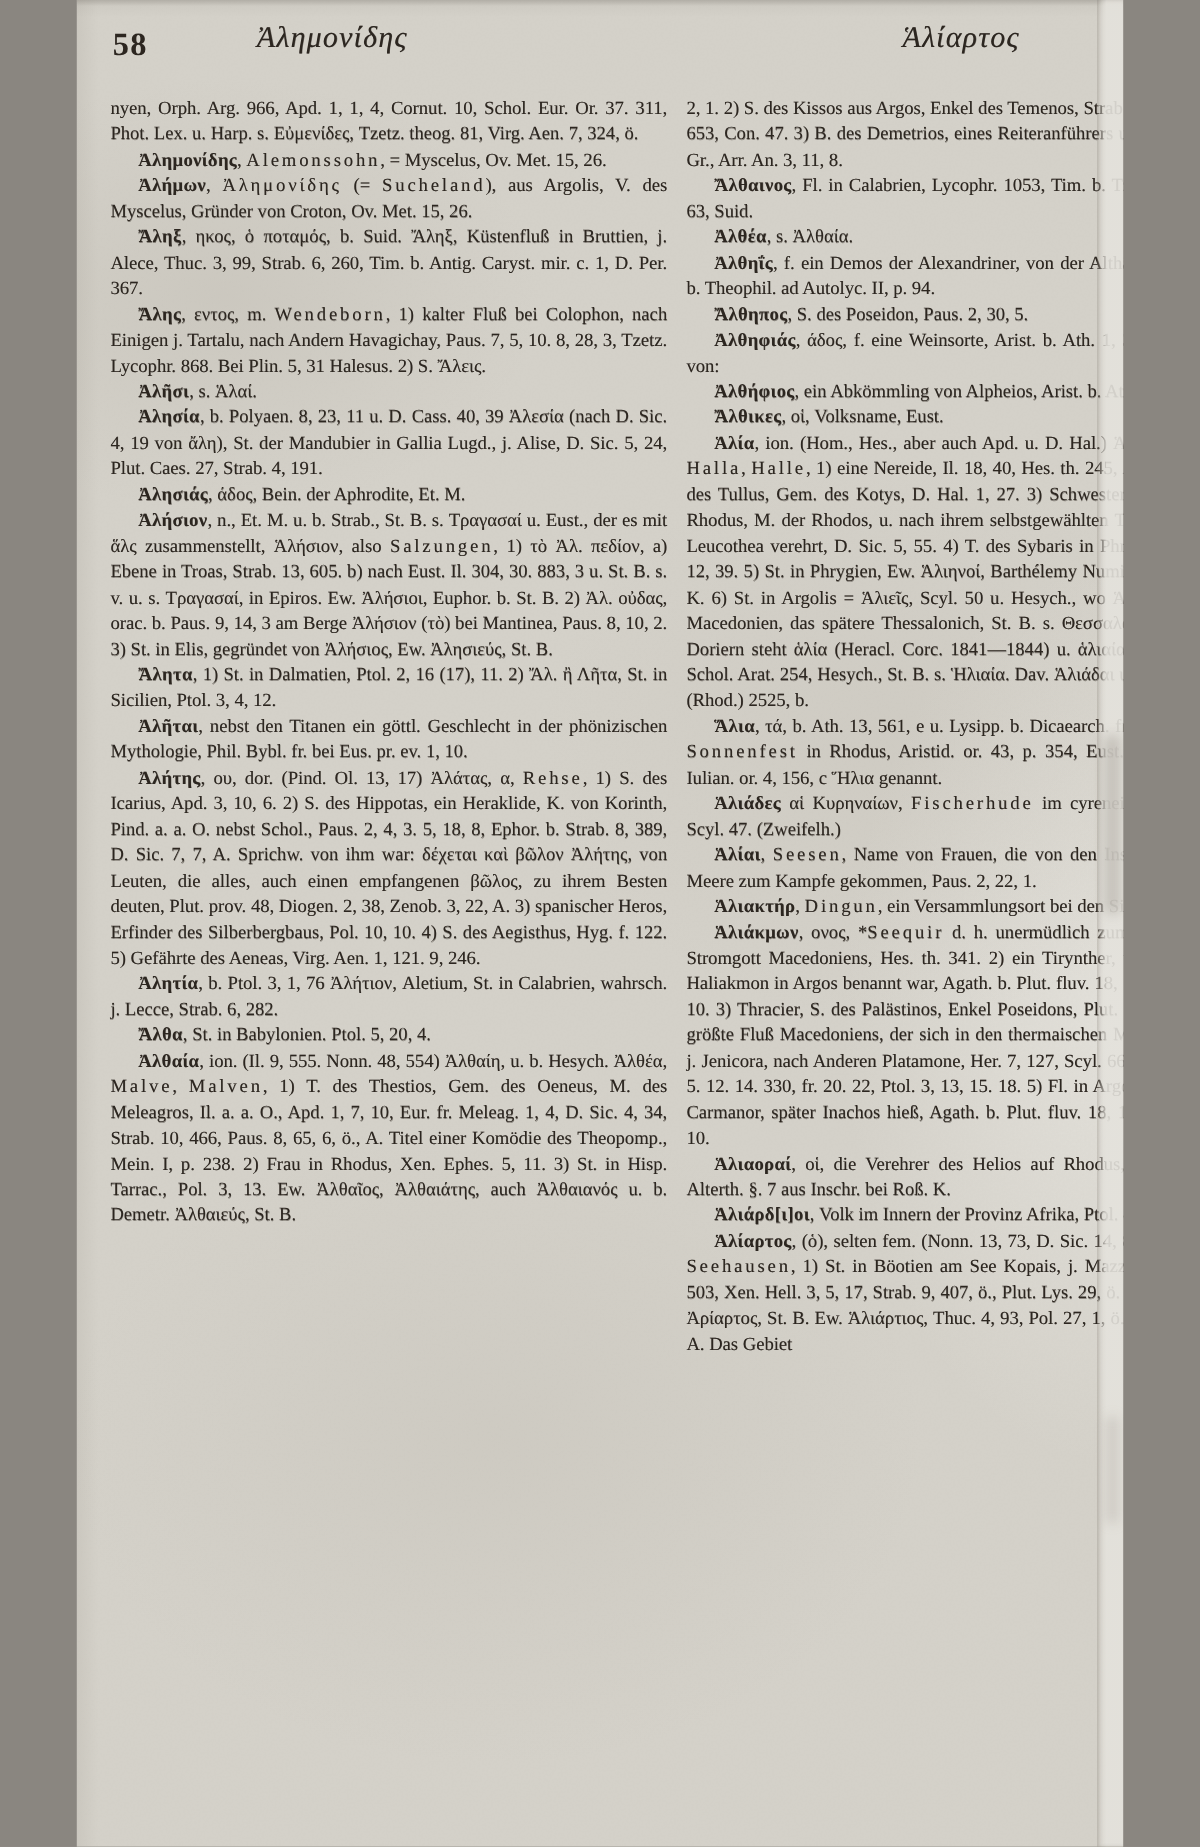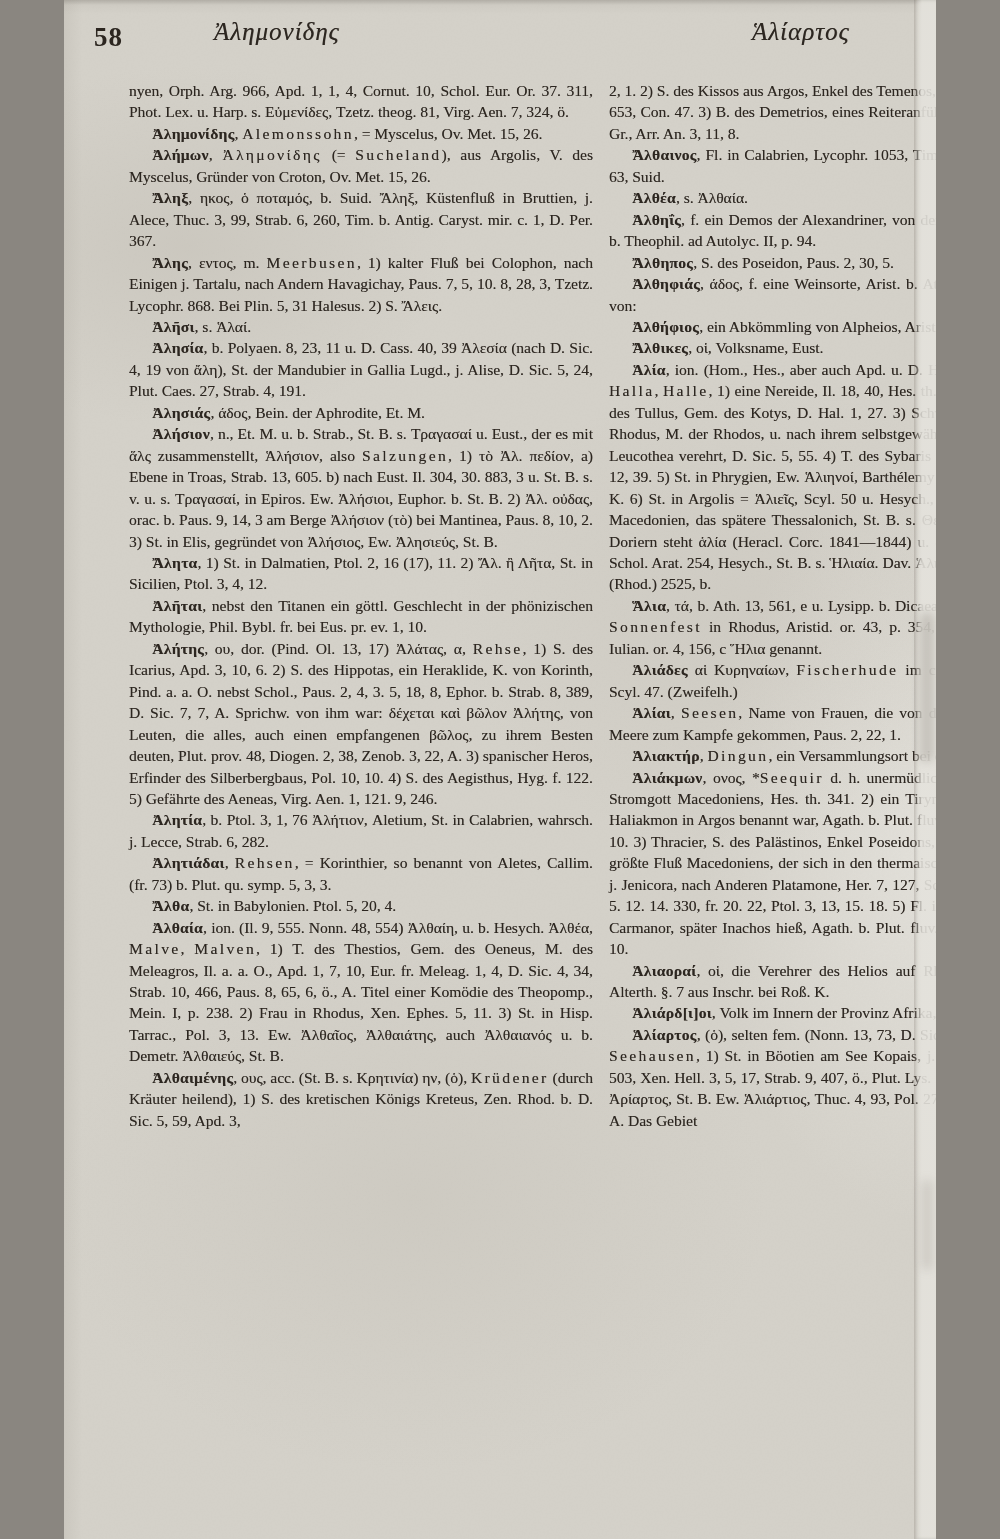--- a/index.html
+++ b/index.html
@@ -46,21 +46,20 @@
     text-shadow: 0.3px 0.3px 0.4px rgba(44,38,32,0.55);
   }
   .head-left  { left: 150px; }
   .head-right { left: 688px; }
   .columns { position: absolute; top: 80px; left: 0; width: 100%; }
   .col {
     position: absolute; top: 0;
     font-size: 15.5px; line-height: 21.45px;
     text-align: justify;
     text-shadow: 0.25px 0.25px 0.35px rgba(44,38,32,0.45);
-    margin-left: 37px;
   }
   .col-left  { left: 28px;  width: 464px; }
   .col-right { left: 508px; width: 476px; }
   p.entry { margin: 0; text-indent: 1.5em; }
   p.entry.cont { text-indent: 0; }
   .lemma { font-weight: bold; letter-spacing: 0.3px; }
   .spaced { letter-spacing: 2.4px; }
 </style>
 </head>
 <body>
@@ -80,33 +79,31 @@
     <span class="head-word head-left">Ἀλημονίδης</span>
     <span class="head-word head-right">Ἁλίαρτος</span>
   </div>
 
   <div class="columns">
     <div class="col col-left">
         <p class="entry cont">nyen, Orph. Arg. 966, Apd. 1, 1, 4, Cornut. 10, Schol. Eur. Or. 37. 311, Phot. Lex. u. Harp. s. Εὐμενίδες, Tzetz. theog. 81, Virg. Aen. 7, 324, ö.</p>
         <p class="entry"><b class="lemma">Ἀλημονίδης</b>, <span class="spaced">Alemonssohn</span>, = Myscelus, Ov. Met. 15, 26.</p>
         <p class="entry"><b class="lemma">Ἀλήμων</b>, <span class="spaced">Ἀλημονίδης</span> (= <span class="spaced">Sucheland</span>), aus Argolis, V. des Myscelus, Gründer von Croton, Ov. Met. 15, 26.</p>
         <p class="entry"><b class="lemma">Ἄληξ</b>, ηκος, ὁ ποταμός, b. Suid. Ἄληξ, Küstenfluß in Bruttien, j. Alece, Thuc. 3, 99, Strab. 6, 260, Tim. b. Antig. Caryst. mir. c. 1, D. Per. 367.</p>
-        <p class="entry"><b class="lemma">Ἄλης</b>, εντος, m. <span class="spaced">Meerbusen</span>, 1) kalter Fluß bei Colophon, nach Einigen j. Tartalu, nach Andern Havagichay, Paus. 7, 5, 10. 8, 28, 3, Tzetz. Lycophr. 868. Bei Plin. 5, 31 Halesus. 2) S. Ἄλεις.</p>
+        <p class="entry"><b class="lemma">Ἄλης</b>, εντος, m. <span class="spaced">Wendeborn</span>, 1) kalter Fluß bei Colophon, nach Einigen j. Tartalu, nach Andern Havagichay, Paus. 7, 5, 10. 8, 28, 3, Tzetz. Lycophr. 868. Bei Plin. 5, 31 Halesus. 2) S. Ἄλεις.</p>
         <p class="entry"><b class="lemma">Ἀλῆσι</b>, s. Ἁλαί.</p>
         <p class="entry"><b class="lemma">Ἀλησία</b>, b. Polyaen. 8, 23, 11 u. D. Cass. 40, 39 Ἀλεσία (nach D. Sic. 4, 19 von ἄλη), St. der Mandubier in Gallia Lugd., j. Alise, D. Sic. 5, 24, Plut. Caes. 27, Strab. 4, 191.</p>
         <p class="entry"><b class="lemma">Ἀλησιάς</b>, άδος, Bein. der Aphrodite, Et. M.</p>
         <p class="entry"><b class="lemma">Ἀλήσιον</b>, n., Et. M. u. b. Strab., St. B. s. Τραγασαί u. Eust., der es mit ἅλς zusammenstellt, Ἁλήσιον, also <span class="spaced">Salzungen</span>, 1) τὸ Ἀλ. πεδίον, a) Ebene in Troas, Strab. 13, 605. b) nach Eust. Il. 304, 30. 883, 3 u. St. B. s. v. u. s. Τραγασαί, in Epiros. Ew. Ἀλήσιοι, Euphor. b. St. B. 2) Ἀλ. οὐδας, orac. b. Paus. 9, 14, 3 am Berge Ἀλήσιον (τὸ) bei Mantinea, Paus. 8, 10, 2. 3) St. in Elis, gegründet von Ἀλήσιος, Ew. Ἀλησιεύς, St. B.</p>
         <p class="entry"><b class="lemma">Ἄλητα</b>, 1) St. in Dalmatien, Ptol. 2, 16 (17), 11. 2) Ἄλ. ἢ Λῆτα, St. in Sicilien, Ptol. 3, 4, 12.</p>
         <p class="entry"><b class="lemma">Ἀλῆται</b>, nebst den Titanen ein göttl. Geschlecht in der phönizischen Mythologie, Phil. Bybl. fr. bei Eus. pr. ev. 1, 10.</p>
         <p class="entry"><b class="lemma">Ἀλήτης</b>, ου, dor. (Pind. Ol. 13, 17) Ἀλάτας, α, <span class="spaced">Rehse</span>, 1) S. des Icarius, Apd. 3, 10, 6. 2) S. des Hippotas, ein Heraklide, K. von Korinth, Pind. a. a. O. nebst Schol., Paus. 2, 4, 3. 5, 18, 8, Ephor. b. Strab. 8, 389, D. Sic. 7, 7, A. Sprichw. von ihm war: δέχεται καὶ βῶλον Ἀλήτης, von Leuten, die alles, auch einen empfangenen βῶλος, zu ihrem Besten deuten, Plut. prov. 48, Diogen. 2, 38, Zenob. 3, 22, A. 3) spanischer Heros, Erfinder des Silberbergbaus, Pol. 10, 10. 4) S. des Aegisthus, Hyg. f. 122. 5) Gefährte des Aeneas, Virg. Aen. 1, 121. 9, 246.</p>
         <p class="entry"><b class="lemma">Ἀλητία</b>, b. Ptol. 3, 1, 76 Ἀλήτιον, Aletium, St. in Calabrien, wahrsch. j. Lecce, Strab. 6, 282.</p>
-        <p class="entry"><b class="lemma">Ἀλητιάδαι</b>, <span class="spaced">Rehsen</span>, = Korinthier, so benannt von Aletes, Callim. (fr. 73) b. Plut. qu. symp. 5, 3, 3.</p>
         <p class="entry"><b class="lemma">Ἄλθα</b>, St. in Babylonien. Ptol. 5, 20, 4.</p>
         <p class="entry"><b class="lemma">Ἀλθαία</b>, ion. (Il. 9, 555. Nonn. 48, 554) Ἀλθαίη, u. b. Hesych. Ἀλθέα, <span class="spaced">Malve</span>, <span class="spaced">Malven</span>, 1) T. des Thestios, Gem. des Oeneus, M. des Meleagros, Il. a. a. O., Apd. 1, 7, 10, Eur. fr. Meleag. 1, 4, D. Sic. 4, 34, Strab. 10, 466, Paus. 8, 65, 6, ö., A. Titel einer Komödie des Theopomp., Mein. I, p. 238. 2) Frau in Rhodus, Xen. Ephes. 5, 11. 3) St. in Hisp. Tarrac., Pol. 3, 13. Ew. Ἀλθαῖος, Ἀλθαιάτης, auch Ἀλθαιανός u. b. Demetr. Ἀλθαιεύς, St. B.</p>
-        <p class="entry"><b class="lemma">Ἀλθαιμένης</b>, ους, acc. (St. B. s. Κρητινία) ην, (ὁ), <span class="spaced">Krüdener</span> (durch Kräuter heilend), 1) S. des kretischen Königs Kreteus, Zen. Rhod. b. D. Sic. 5, 59, Apd. 3,</p>
       </div>
     <div class="col col-right">
         <p class="entry cont">2, 1. 2) S. des Kissos aus Argos, Enkel des Temenos, Strab. 10, 479. 481. 14, 653, Con. 47. 3) B. des Demetrios, eines Reiteranführers unter Alexander d. Gr., Arr. An. 3, 11, 8.</p>
         <p class="entry"><b class="lemma">Ἄλθαινος</b>, Fl. in Calabrien, Lycophr. 1053, Tim. b. Tzetz. dazu, Et. M. 63, Suid.</p>
         <p class="entry"><b class="lemma">Ἀλθέα</b>, s. Ἀλθαία.</p>
         <p class="entry"><b class="lemma">Ἀλθηΐς</b>, f. ein Demos der Alexandriner, von der Althäa benannt, Satyr. b. Theophil. ad Autolyc. II, p. 94.</p>
         <p class="entry"><b class="lemma">Ἄλθηπος</b>, S. des Poseidon, Paus. 2, 30, 5.</p>
         <p class="entry"><b class="lemma">Ἀλθηφιάς</b>, άδος, f. eine Weinsorte, Arist. b. Ath. 1, 31, c. So benannt von:</p>
         <p class="entry"><b class="lemma">Ἀλθήφιος</b>, ein Abkömmling von Alpheios, Arist. b. Ath. 1, 31, c, Suid.</p>
         <p class="entry"><b class="lemma">Ἄλθικες</b>, οἱ, Volksname, Eust.</p>

